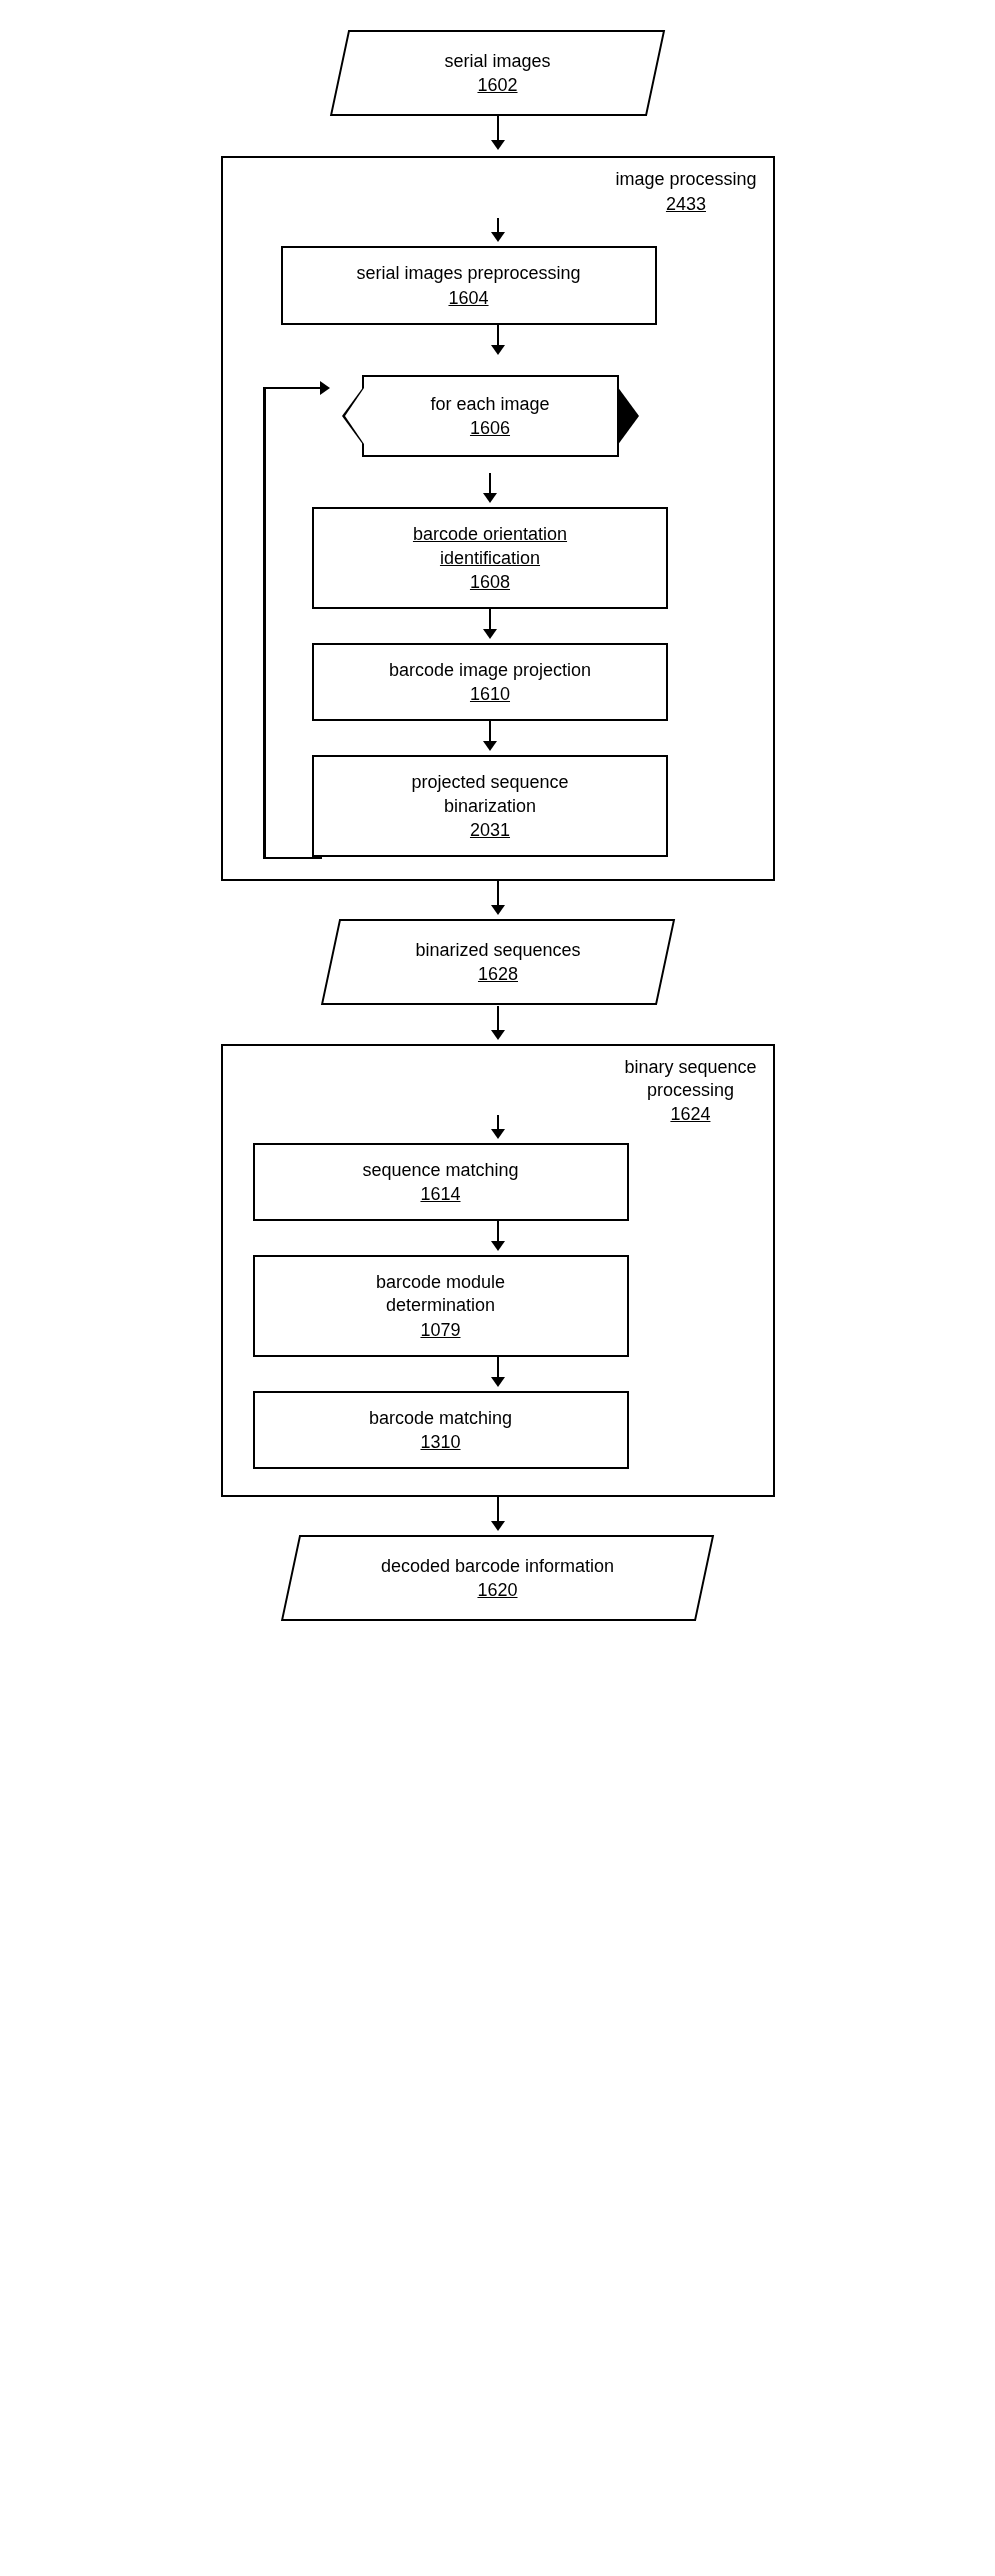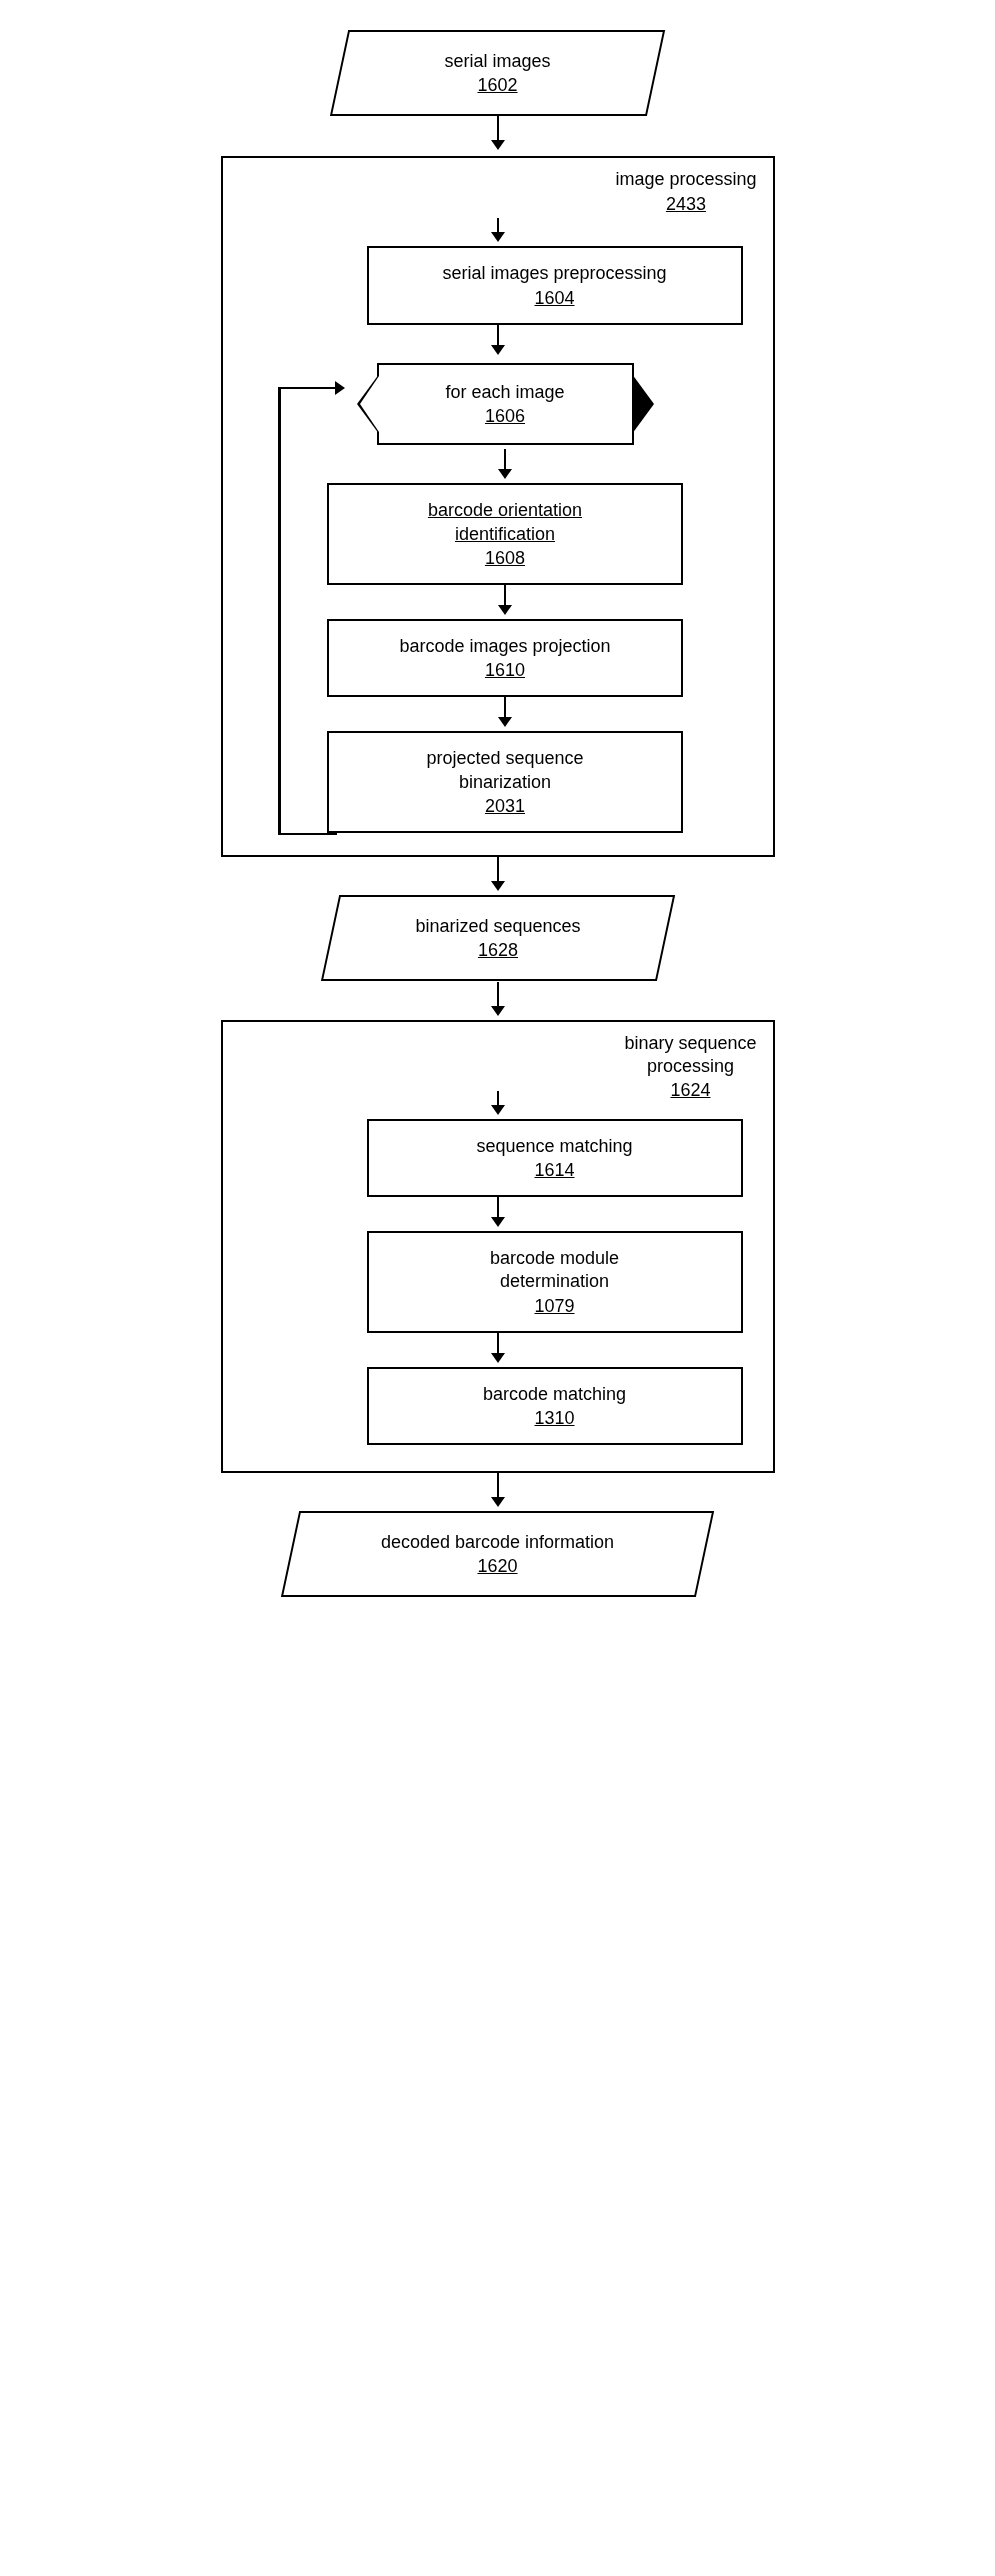--- a/index.html
+++ b/index.html
@@ -52,21 +52,21 @@
     }
 
     
     .group-box {
       border: 2px solid #000;
       padding: 20px 30px;
       position: relative;
       width: 554px;
       display: flex;
       flex-direction: column;
-      align-items: flex-end;
+      align-items: flex-start;
     }
 
     .group-label {
       position: absolute;
       top: 10px;
       right: 16px;
       text-align: center;
     }
 
     
@@ -122,21 +122,21 @@
       width: 0;
       height: 0;
       border-top: 28px solid transparent;
       border-bottom: 28px solid transparent;
       border-left: 19px solid #fff;
     }
 
     .hex-node {
       position: relative;
       display: inline-block;
-      margin: 4px 25px;
+      margin: 16px 25px;
     }
 
     
     .para-wrapper {
       position: relative;
       display: inline-block;
     }
     .para-shape {
       background: #fff;
       border: 2px solid #000;
@@ -214,21 +214,21 @@
       <div class="shape-rect" style="min-width:356px;text-decoration:underline;">
         <span class="node-text">barcode orientation<br>identification</span>
         <span class="node-number">1608</span>
       </div>
 
       <div class="arrow-line" style="height:20px;"></div>
       <div style="width:2px;height:0;border-left:7px solid transparent;border-right:7px solid transparent;border-top:10px solid #000;margin:0 auto;"></div>
       <div style="height:4px;"></div>
 
       <div class="shape-rect" style="min-width:356px;">
-        <span class="node-text">barcode images projection</span>
+        <span class="node-text">barcode image projection</span>
         <span class="node-number">1610</span>
       </div>
 
       <div class="arrow-line" style="height:20px;"></div>
       <div style="width:2px;height:0;border-left:7px solid transparent;border-right:7px solid transparent;border-top:10px solid #000;margin:0 auto;"></div>
       <div style="height:4px;"></div>
 
       <div class="shape-rect" style="min-width:356px;">
         <span class="node-text">projected sequence<br>binarization</span>
         <span class="node-number">2031</span>

